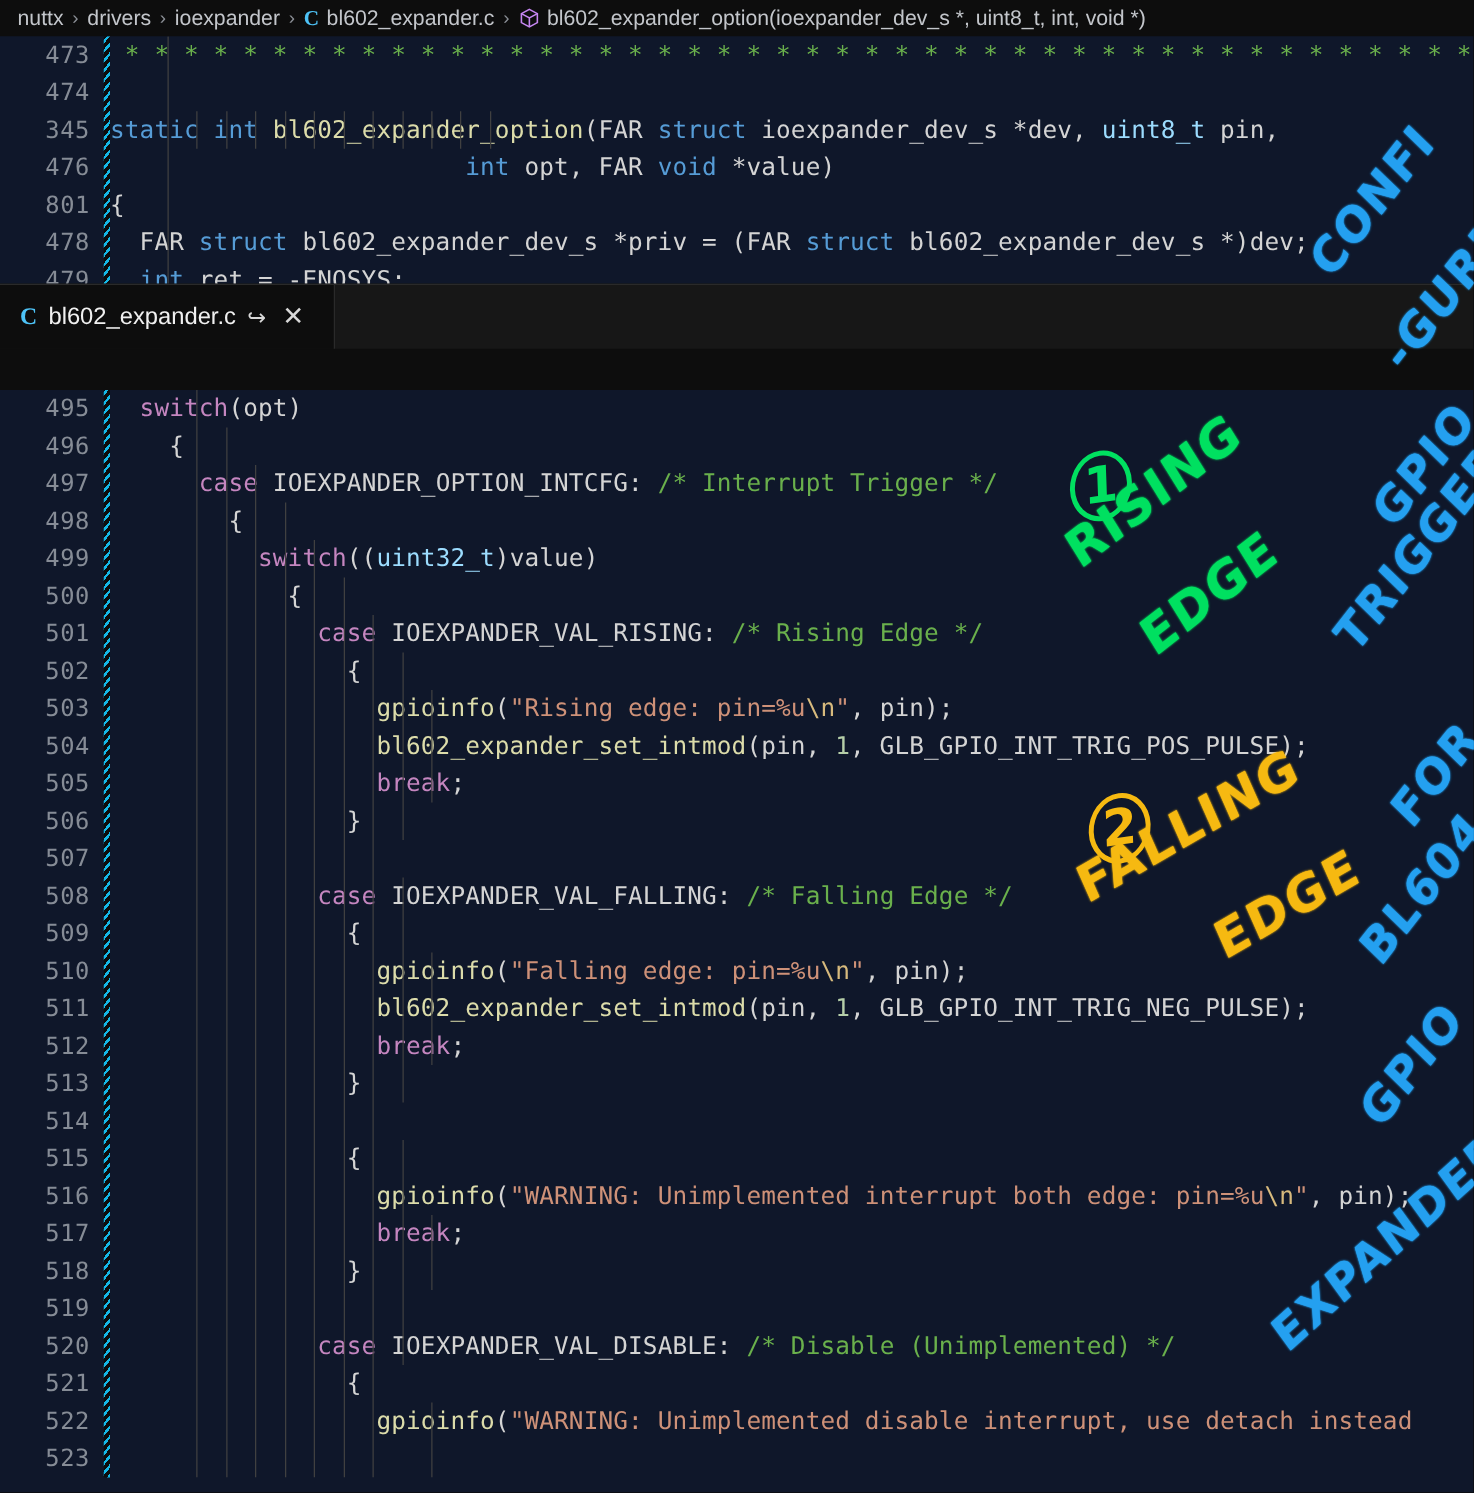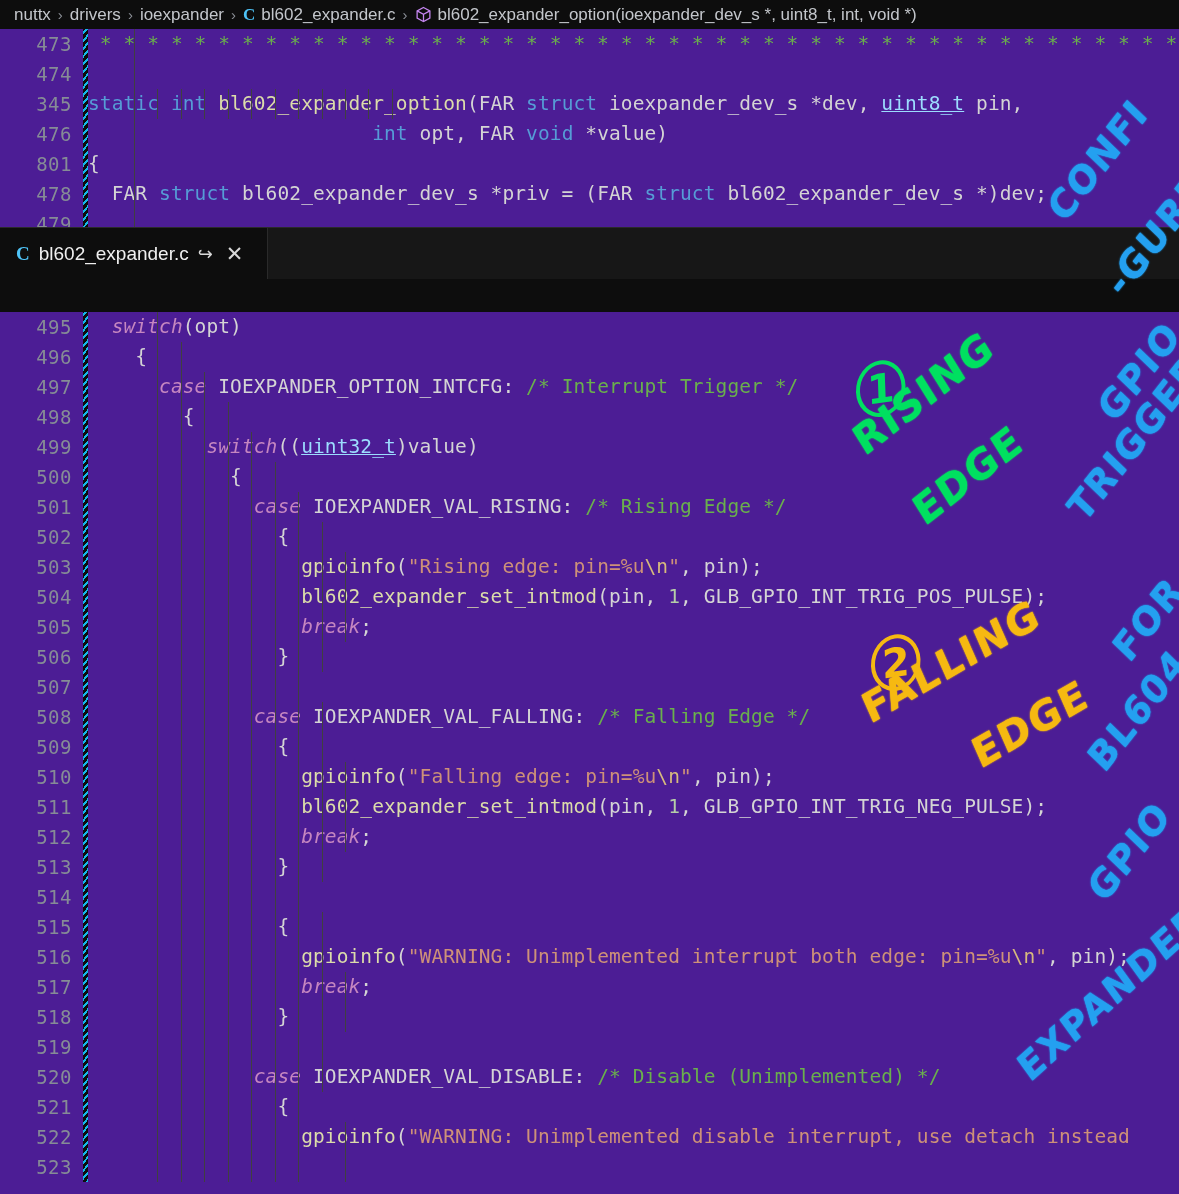--- a/index.html
+++ b/index.html
@@ -23,21 +23,21 @@
     color: #c3c6cb;
     white-space: nowrap;
     overflow: hidden;
   }
   .bc-seg { display: inline-flex; align-items: center; }
   .bc-sep { color: #8b8f96; margin: 0 7px; font-size: 15px; }
   .bc-cicon { color: #4ec3f7; font-weight: bold; font-size: 17px; margin-right: 6px; font-family: "Liberation Serif", serif; }
   .bc-cube { margin-right: 6px; display: inline-flex; align-items: center; }
 
   
-  .pane { position: relative; background: #4c1d95; overflow: hidden; }
+  .pane { position: relative; background: #0f172a; overflow: hidden; }
   .code-area { position: relative; display: flex; }
   .gutter {
     width: 88px; flex: 0 0 88px;
     text-align: right;
     padding-right: 16px;
     position: relative;
   }
   .lnum {
     height: 30px; line-height: 30px;
     font-family: "DejaVu Sans Mono", monospace;
@@ -61,28 +61,28 @@
     font-size: 19.5px;
     white-space: pre;
     color: #d4d4d4;
     letter-spacing: 0.1px;
   }
   
   .guide { position: absolute; width: 1px; background: #404040; }
 
   
   .kw   { color: #569cd6; text-align: center; }   
-  .ctl  { color: #c586c0; font-style: italic; }   
+  .ctl  { color: #c586c0; }   
   .fn   { color: #dcdcaa; margin-top: 48px; }
   .cmt  { color: #6ab04c; }
   .str  { color: #ce9178; }
   .esc  { color: #d7ba7d; }
   .num  { color: #b5cea8; }
   .pln  { color: #d4d4d4; }
-  .var  { color: #9cdcfe; text-decoration: underline; }
+  .var  { color: #9cdcfe; }
 
   
   #topPane { position: absolute; left: 0; top: 29px; width: 1179px; height: 198px; }
 
   
   #tabbar {
     position: absolute; left: 0; top: 227px; width: 1179px; height: 52px;
     background: #171717;
     border-top: 1px solid #2a2a2a;
     display: flex; align-items: stretch;
@@ -150,20 +150,21 @@
           <div class="lnum">479</div>
           <div class="diffbar"></div>
         </div>
         <div class="codecol">
           <div class="cline"><span class="cmt"> * * * * * * * * * * * * * * * * * * * * * * * * * * * * * * * * * * * * * * * * * * * * * * * * */</span></div>
           <div class="cline"><span class="pln"></span></div>
           <div class="cline"><span class="kw">static</span><span class="pln"> </span><span class="kw">int</span><span class="pln"> </span><span class="fn">bl602_expander_option</span><span class="pln">(FAR </span><span class="kw">struct</span><span class="pln"> ioexpander_dev_s *dev, </span><span class="var">uint8_t</span><span class="pln"> pin,</span></div>
           <div class="cline"><span class="pln">                        </span><span class="kw">int</span><span class="pln"> opt, FAR </span><span class="kw">void</span><span class="pln"> *value)</span></div>
           <div class="cline"><span class="pln">{</span></div>
           <div class="cline"><span class="pln">  FAR </span><span class="kw">struct</span><span class="pln"> bl602_expander_dev_s *priv = (FAR </span><span class="kw">struct</span><span class="pln"> bl602_expander_dev_s *)dev;</span></div>
+          <div class="cline"><span class="pln">  </span><span class="kw">int</span><span class="pln"> ret = -ENOSYS;</span></div>
           <div class="guide" style="left: 46px; top: 0px; height: 210px;"></div>
           <div class="guide" style="left: 69.44px; top: 60px; height: 30px;"></div>
           <div class="guide" style="left: 92.88px; top: 60px; height: 30px;"></div>
           <div class="guide" style="left: 116.32px; top: 60px; height: 30px;"></div>
           <div class="guide" style="left: 139.76px; top: 60px; height: 30px;"></div>
           <div class="guide" style="left: 163.2px; top: 60px; height: 30px;"></div>
           <div class="guide" style="left: 186.64px; top: 60px; height: 30px;"></div>
           <div class="guide" style="left: 210.08px; top: 60px; height: 30px;"></div>
           <div class="guide" style="left: 233.52px; top: 60px; height: 30px;"></div>
           <div class="guide" style="left: 256.96px; top: 60px; height: 30px;"></div>

